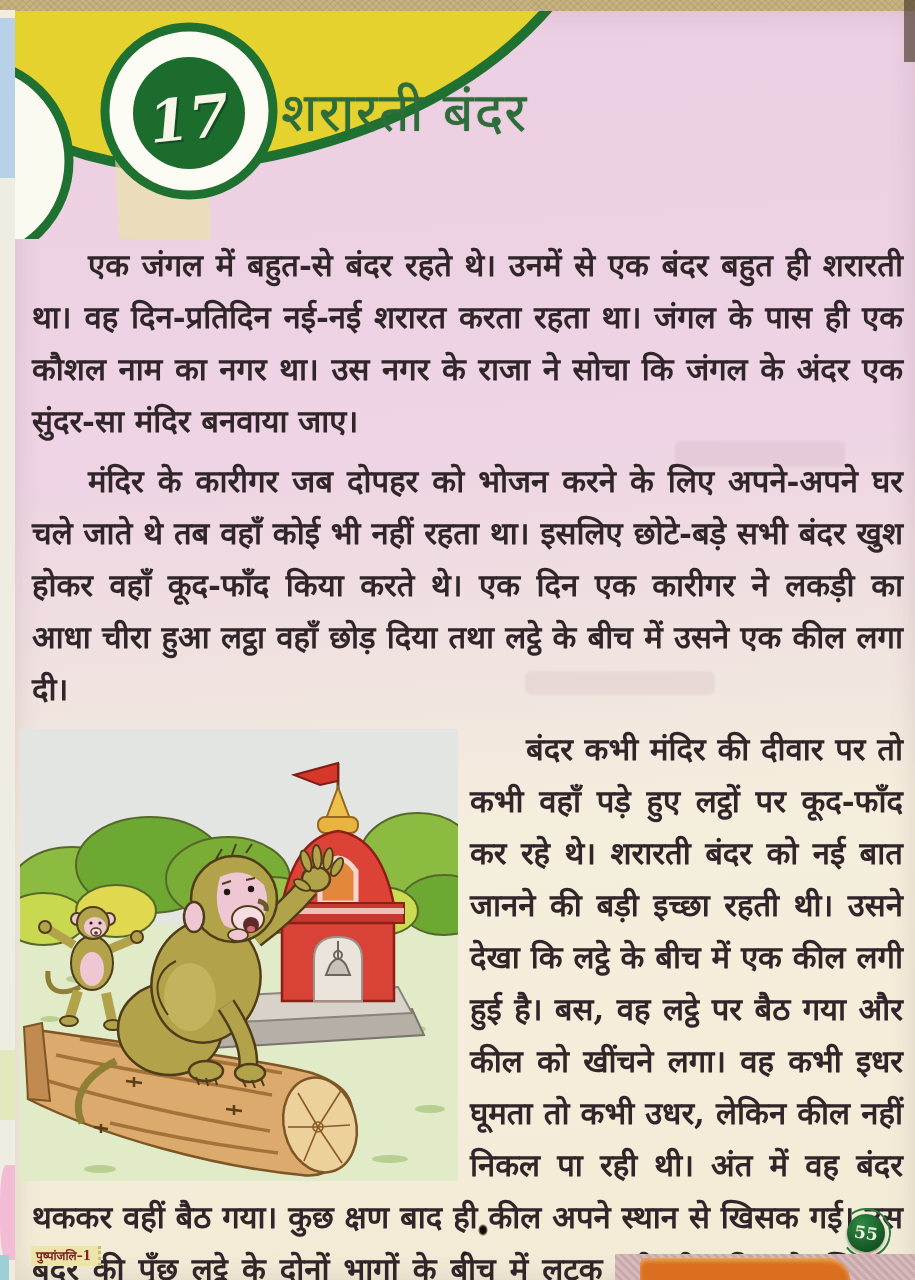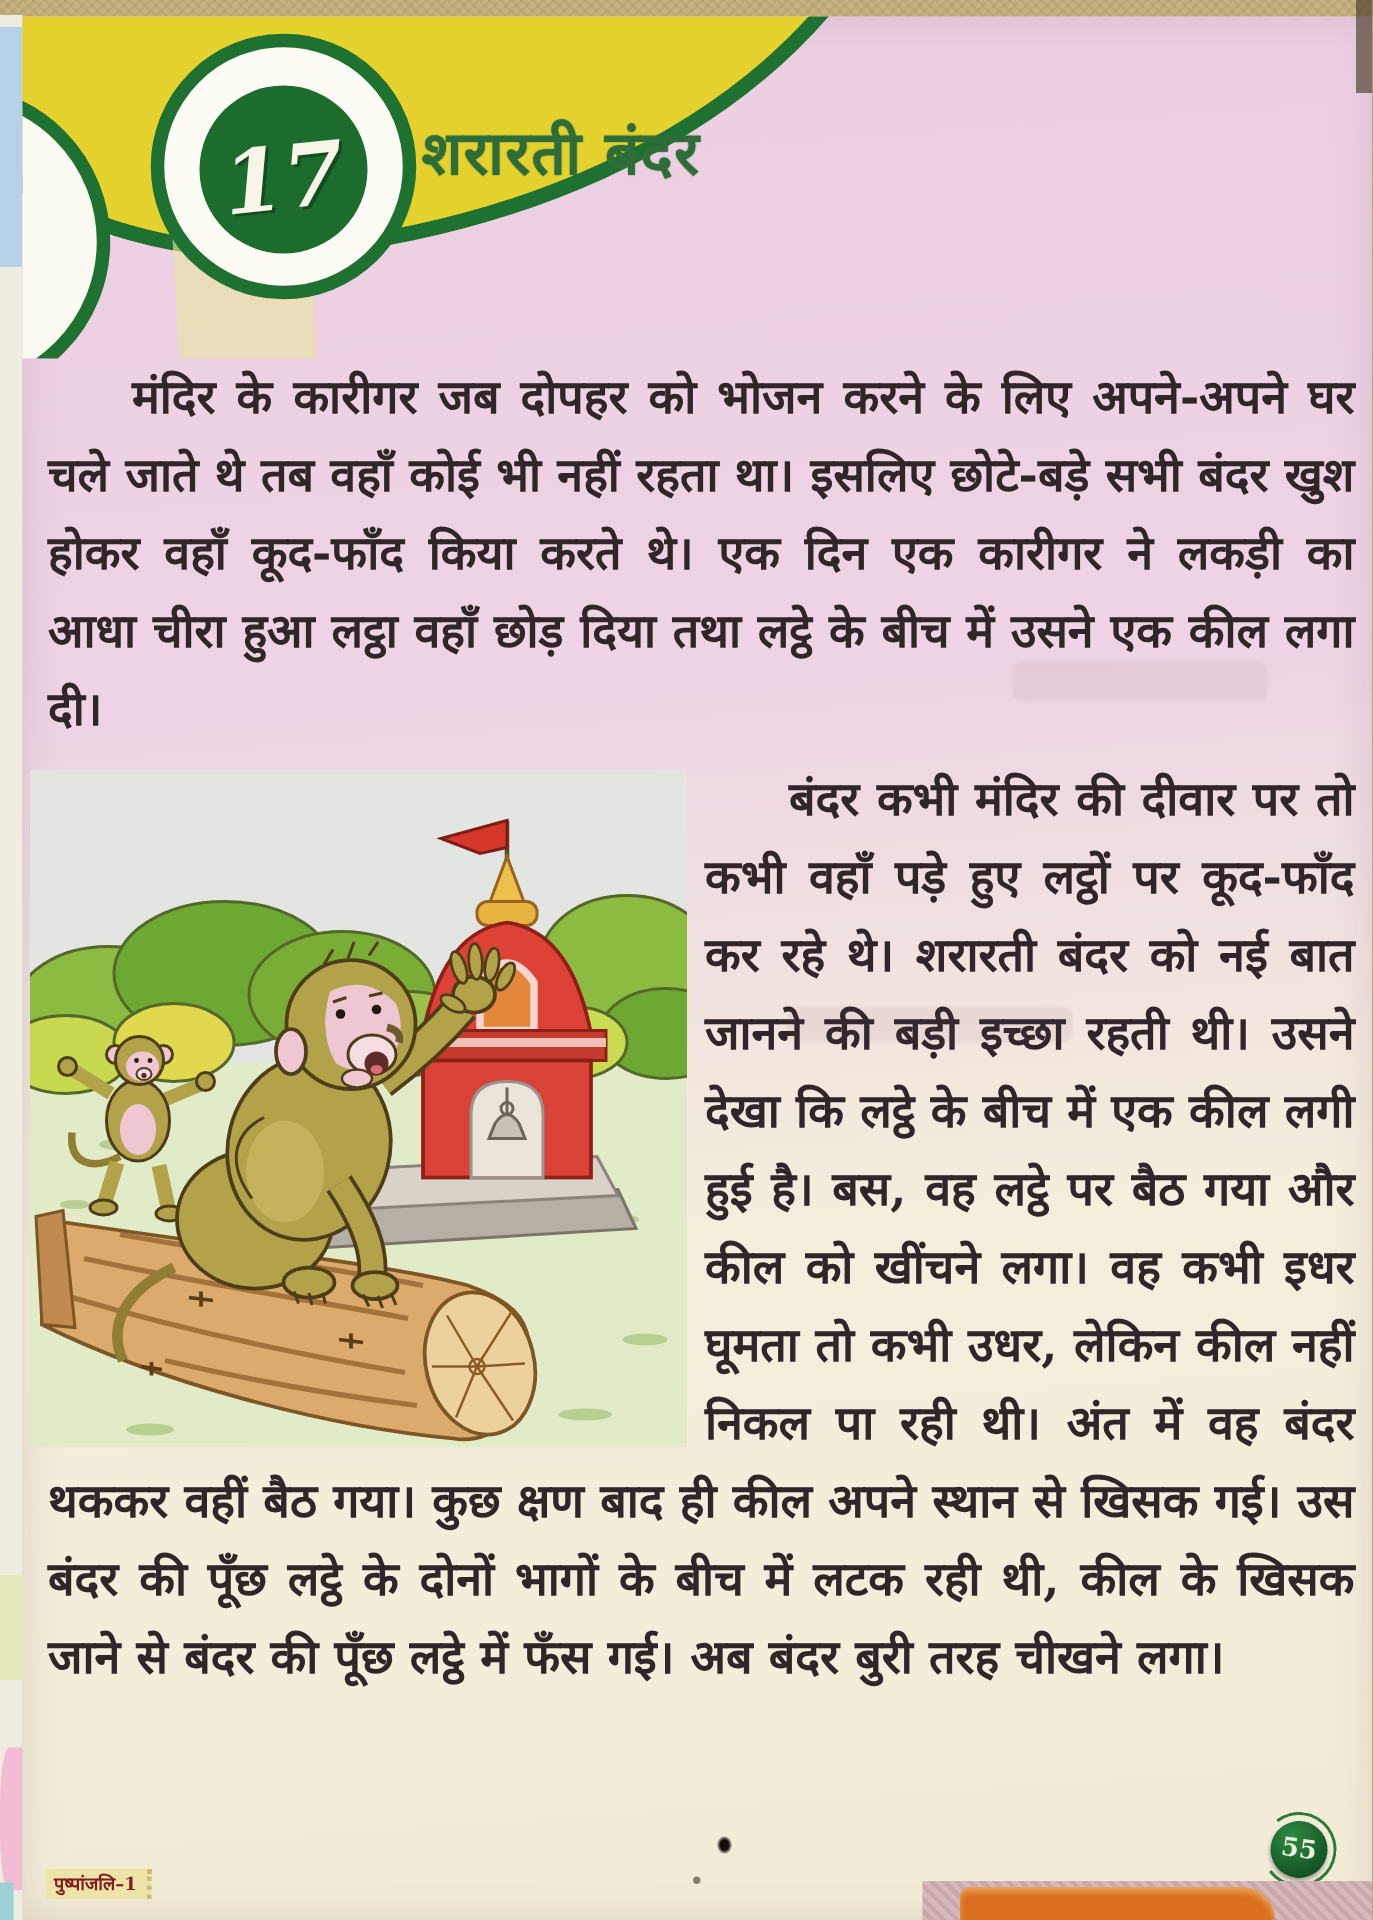--- a/index.html
+++ b/index.html
@@ -21,21 +21,21 @@
   .page{position:absolute;left:15px;top:11px;width:900px;height:1269px;
     background:linear-gradient(176deg,#eccfe2 0%, #eed4e4 36%, #f0e2e0 50%, #f4eedd 63%, #f2ecd6 100%);
     box-shadow:inset 0 0 28px rgba(90,60,70,.14);}
 
   
   .header{position:relative;width:100%;height:228px;}
   .header svg{position:absolute;left:0;top:0;}
   .badge-num{position:absolute;left:120px;top:56px;width:108px;height:104px;display:flex;align-items:center;justify-content:center;
     color:#f7f4e8;font-size:58px;font-weight:bold;font-style:italic;transform:rotate(-6deg);
     text-shadow:2px 2px 0 #124d1f;}
-  .title{position:absolute;left:266px;top:62px;margin:0;font-size:40px;font-weight:bold;color:#2e6d3a;
+  .title{position:absolute;left:266px;top:62px;margin:0;font-size:54px;font-weight:normal;color:#2e6d3a;
     letter-spacing:1px;text-shadow:0 0 1px #2e6d3a;}
 
   
   .content{padding:0 12px 0 17px;color:#30262a;font-size:31px;font-weight:bold;text-align:justify;}
   .content p{margin:0 0 8px 0;text-indent:56px;line-height:52px;}
   .para-wrap{overflow:visible;}
   .illustration{float:left;width:438px;height:452px;margin:6px 12px 2px -12px;}
   .illustration svg{display:block;}
 
   
@@ -84,20 +84,21 @@
         <circle cx="174" cy="100" r="84" fill="#fdfcf4" stroke="#1e7130" stroke-width="9"></circle>
         <circle cx="174" cy="102" r="56" fill="#1c6c2e"></circle>
       </svg>
       <div class="badge-num">
         <span>17</span>
       </div>
       <h1 class="title">शरारती बंदर</h1>
     </div>
 
     <div class="content">
+      <p>एक जंगल में बहुत-से बंदर रहते थे। उनमें से एक बंदर बहुत ही शरारती था। वह दिन-प्रतिदिन नई-नई शरारत करता रहता था। जंगल के पास ही एक कौशल नाम का नगर था। उस नगर के राजा ने सोचा कि जंगल के अंदर एक सुंदर-सा मंदिर बनवाया जाए।</p>
       <p>मंदिर के कारीगर जब दोपहर को भोजन करने के लिए अपने-अपने घर चले जाते थे तब वहाँ कोई भी नहीं रहता था। इसलिए छोटे-बड़े सभी बंदर खुश होकर वहाँ कूद-फाँद किया करते थे। एक दिन एक कारीगर ने लकड़ी का आधा चीरा हुआ लट्ठा वहाँ छोड़ दिया तथा लट्ठे के बीच में उसने एक कील लगा दी।</p>
 
       <div class="para-wrap">
         <div class="illustration">
           <svg width="438" height="452" viewBox="0 0 438 452">
 
             <rect x="0" y="0" width="438" height="240" fill="#e3e5e3"></rect>
 
             <rect x="0" y="196" width="438" height="256" fill="#e1ebc8"></rect>
             <g fill="#b9cf92">

